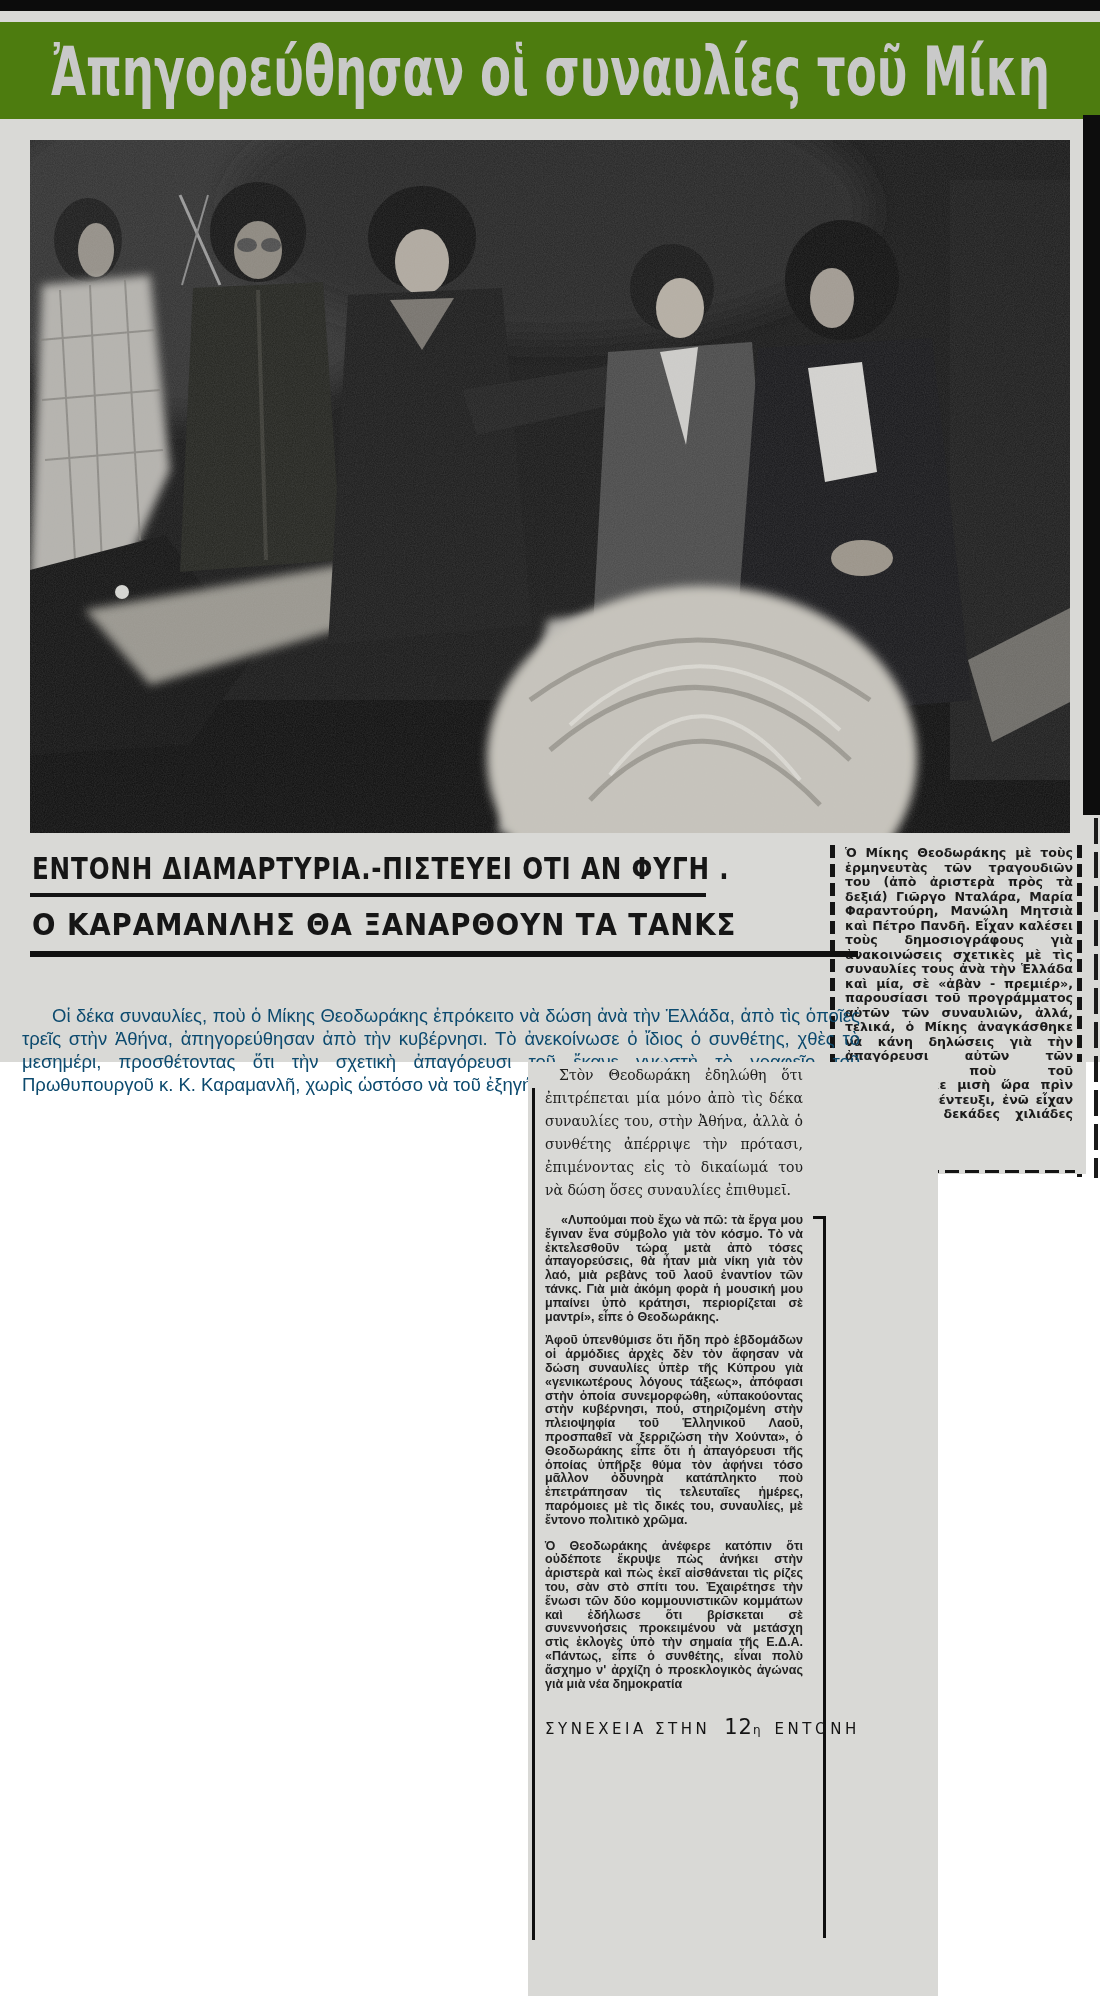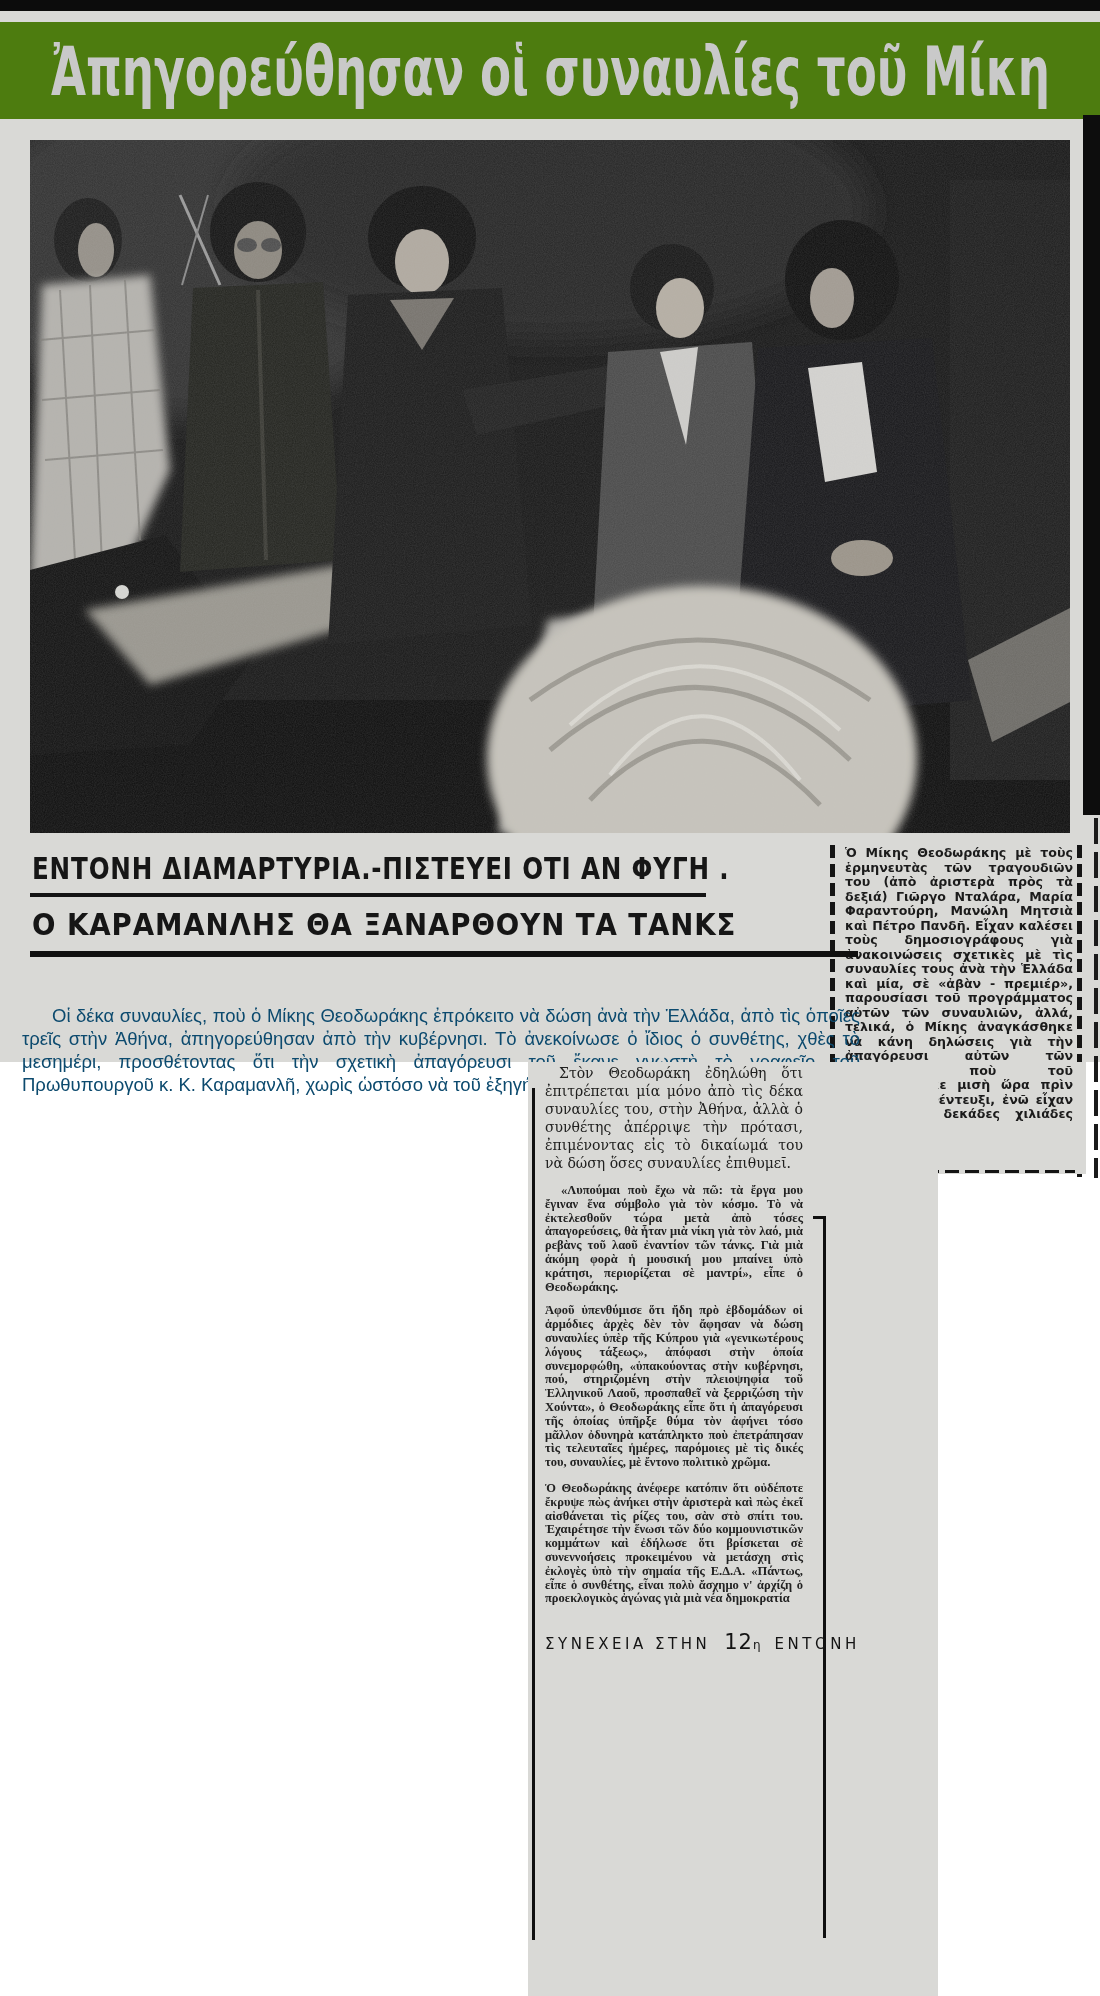--- a/index.html
+++ b/index.html
@@ -40,22 +40,22 @@
   #lead{left:22px;top:1004px;width:838px;font-family:Liberation Sans, sans-serif;font-size:18.5px;line-height:23px;
         text-align:justify;text-indent:30px;color:#0c4a6e;}
 
   
   #col-bg{left:528px;top:1062px;width:410px;height:934px;background:#d9d9d6;}
   #left-rule{left:532px;top:1088px;width:3px;height:852px;background:#101010;}
   #right-rule{left:823px;top:1218px;width:3px;height:720px;background:#101010;}
   #right-rule-tick{left:813px;top:1216px;width:13px;height:3px;background:#101010;}
   #body-col{left:545px;top:1064px;width:258px;}
   #body-col p{margin:0 0 12px 0;text-align:justify;}
-  .p-serif{font-family:"DejaVu Serif",serif;font-size:14px;line-height:18px;color:#20201f;text-indent:14px;}
-  .p-sans{font-family:Liberation Serif, serif;font-weight:bold;font-size:12.5px;line-height:13.8px;color:#222;}
+  .p-serif{font-family:"DejaVu Serif",serif;font-size:14px;line-height:23px;color:#20201f;text-indent:14px;}
+  .p-sans{font-family:Liberation Sans, sans-serif;font-weight:bold;font-size:12.5px;line-height:13.8px;color:#222;}
   .p-quote1{text-indent:16px;margin-bottom:10px !important;}
   .p-quote2{margin-left:28px !important;margin-right:2px;}
   #continuation{margin-top:24px;display:flex;align-items:baseline;gap:14px;
                 font-weight:normal;font-size:15px;letter-spacing:3.5px;color:#141414;white-space:nowrap;}
   #continuation .pagenum{font-size:21px;letter-spacing:1px;}
   #continuation .ordinal{font-size:12px;letter-spacing:0;}
 </style>
 </head>
 <body>
 

